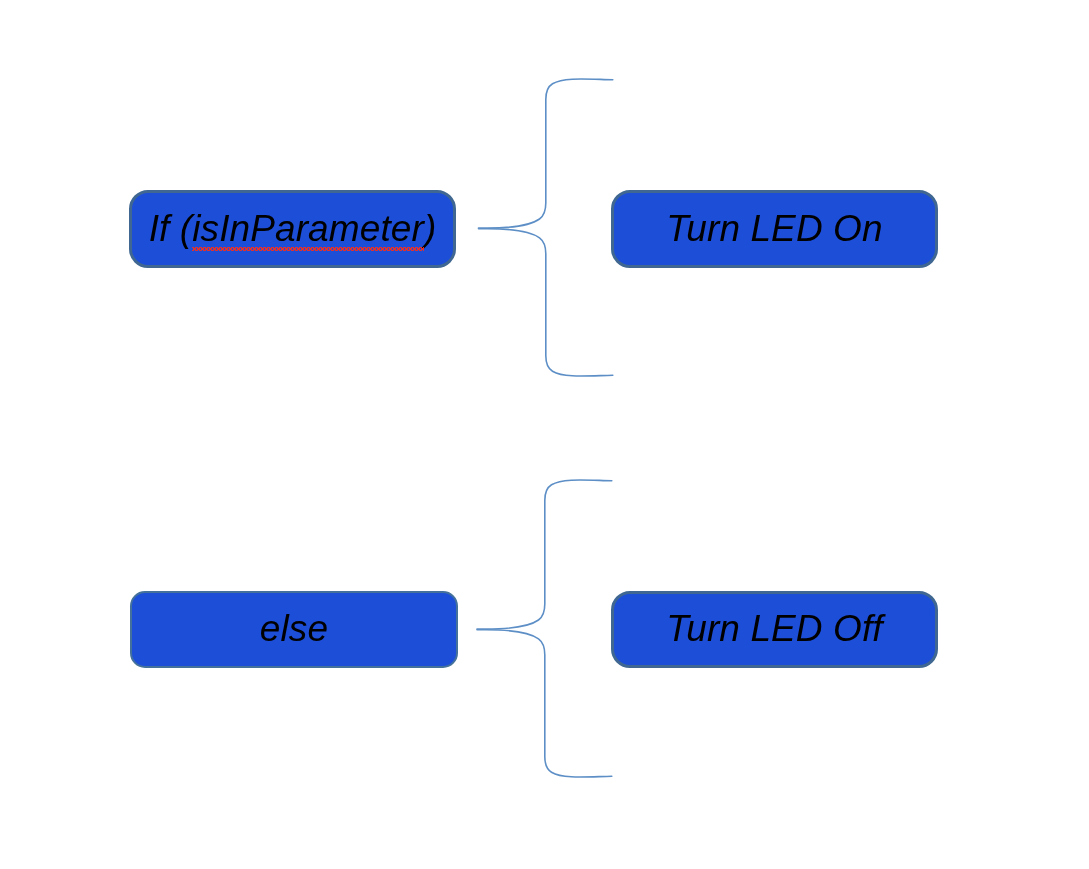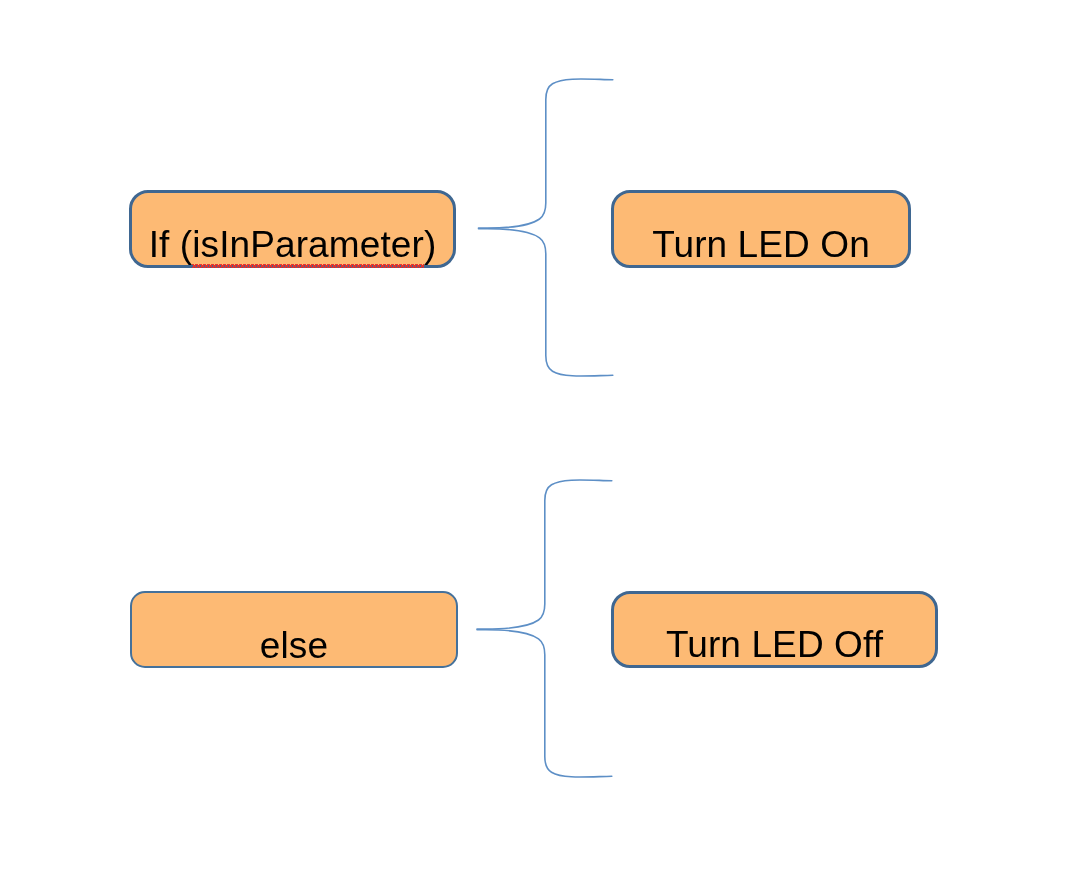--- a/index.html
+++ b/index.html
@@ -22,25 +22,26 @@
     left: 0;
     top: 0;
     width: 1089px;
     height: 869px;
   }
 
   
   .node {
     position: absolute;
     box-sizing: border-box;
-    background: #fdba74;
+    background: #1d4ed8;
     display: flex;
-    align-items: flex-end;
+    align-items: center;
     justify-content: center;
     text-align: center;
+    font-style: italic;
   }
   .node .node-label {
     display: inline-block;
     position: relative;
     color: #000000;
     font-size: 37px;
     line-height: 1.05;
     letter-spacing: 0.1px;
     white-space: nowrap;
   }
@@ -51,21 +52,21 @@
     border-radius: 19px;
   }
   
   .node.stroke-light {
     border: 2.5px solid #44719b;
     border-radius: 15px;
   }
 
   
   #node-if        { left: 129px; top: 190px; width: 327px; height: 78px; }
-  #node-led-on    { left: 611px; top: 190px; width: 300px; height: 78px; }
+  #node-led-on    { left: 611px; top: 190px; width: 327px; height: 78px; }
   #node-else      { left: 130px; top: 591px; width: 328px; height: 77px; }
   #node-led-off   { left: 611px; top: 591px; width: 327px; height: 77px; }
 
   
   .misspelled {
     position: relative;
     display: inline-block;
   }
   .misspelled::after {
     content: "";

